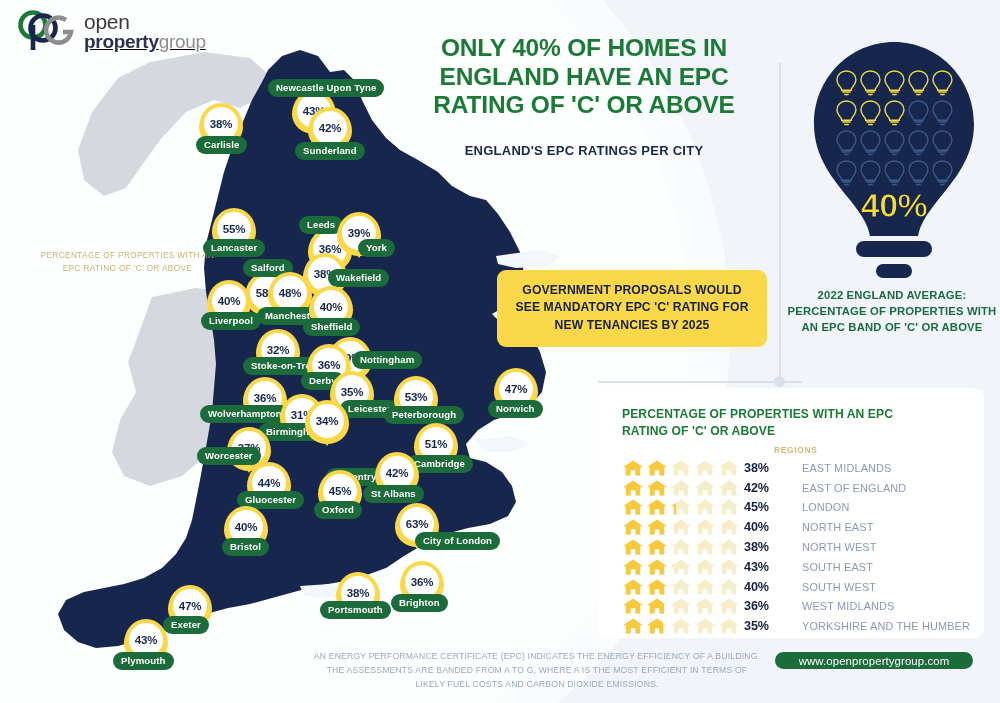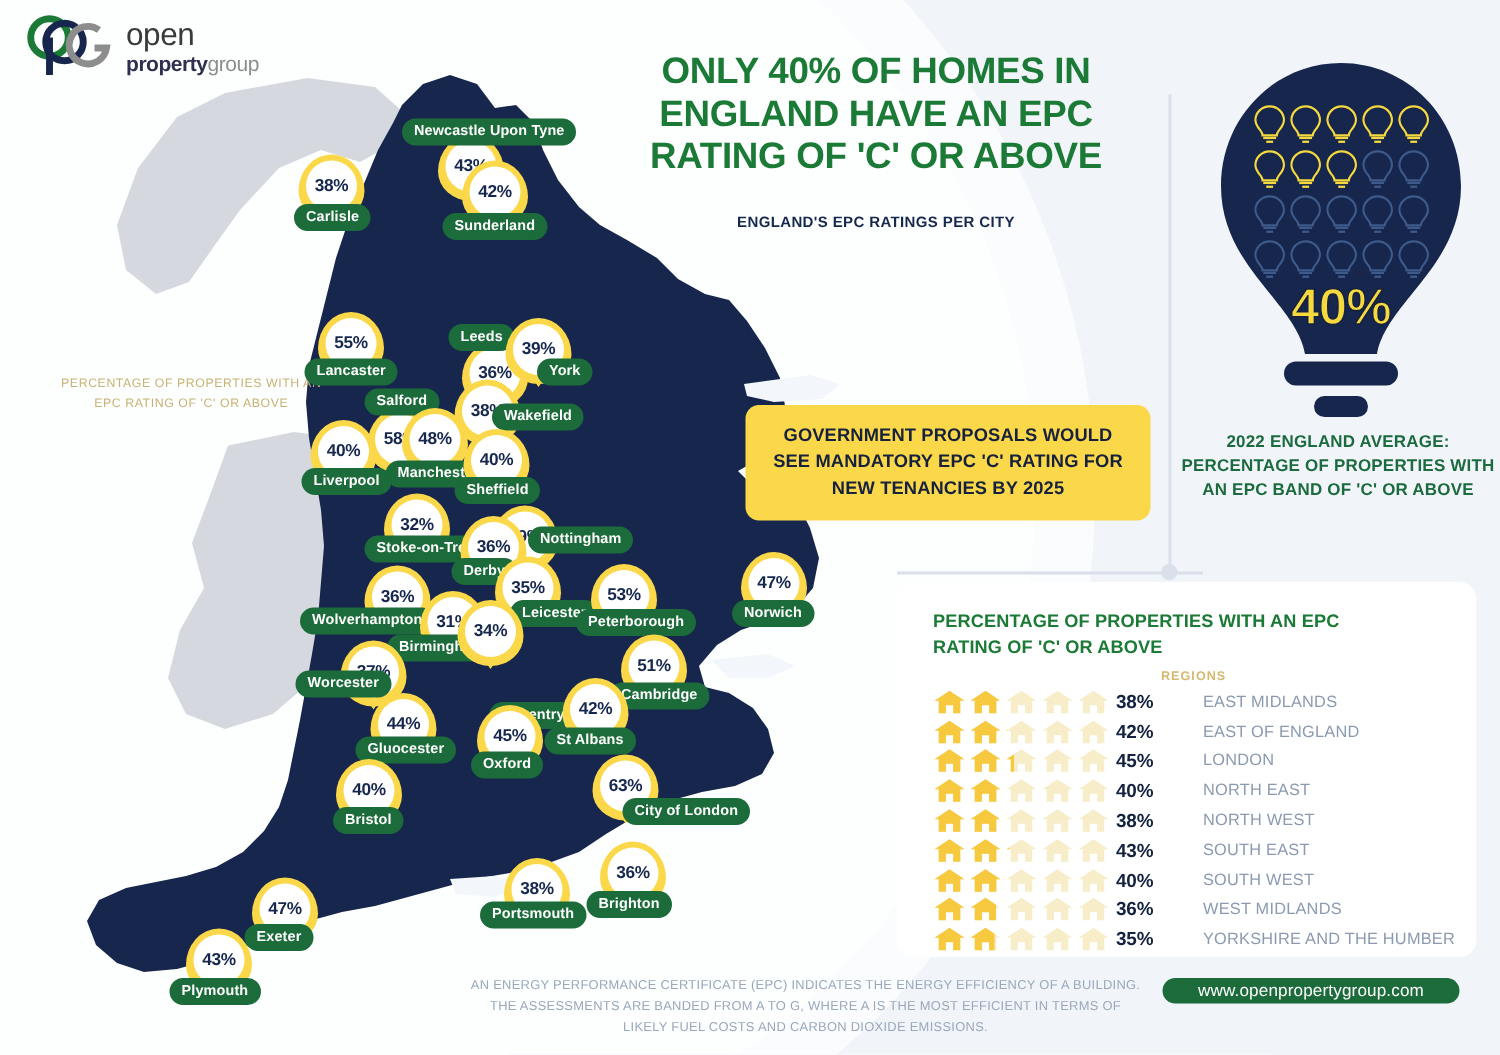--- a/index.html
+++ b/index.html
@@ -21,21 +21,21 @@
     position:absolute; left:-210px; top:-120px;
     width:900px; height:900px; border-radius:50%;
     background:#fdfefe;
   }
 
   
   .logo { position:absolute; left:16px; top:8px; display:flex; align-items:center; gap:8px; }
   .logo svg { display:block; }
   .logo-text { line-height:1.02; }
   .logo-text .l1 { font-size:21px; color:#3a3a3a; font-weight:400; letter-spacing:-0.3px;}
-  .logo-text .l2 { font-size:14px; letter-spacing:-0.3px; }
+  .logo-text .l2 { font-size:19px; letter-spacing:-0.3px;text-decoration:underline; }
   .logo-text .l2 b { color:#2f2f4f; font-weight:700; }
   .logo-text .l2 i { color:#8d8d8d; font-style:normal; font-weight:400; }
 
   
   .map-wrap { position:absolute; left:0; top:0; width:600px; height:703px; }
   .map-wrap svg { position:absolute; left:0; top:0; }
 
   .side-note {
     position:absolute; left:40px; top:250px; width:175px;
     font-size:8.2px; color:#c8b273; letter-spacing:0.4px;
@@ -67,21 +67,21 @@
 
   
   .headline {
     position:absolute; left:398px; top:34px; width:372px;
     text-align:center; color:#1b7a36; font-weight:800;
     font-size:24.5px; line-height:1.17; letter-spacing:-0.2px;
   }
   .subhead {
     position:absolute; left:398px; top:143px; width:372px;
     text-align:center; color:#17284e; font-weight:700;
-    font-size:10px; letter-spacing:0.25px;
+    font-size:13px; letter-spacing:0.25px;
   }
   .blurb {
     position:absolute; left:390px; top:186px; width:380px;
     text-align:center; color:#5c6b7e; font-size:10.2px;
     line-height:1.62; letter-spacing:0.15px;
   }
   .callout {
     position:absolute; left:497px; top:270px; width:270px;
     background:#fbd84a; border-radius:9px;
     padding:12px 14px 13px; text-align:center;

